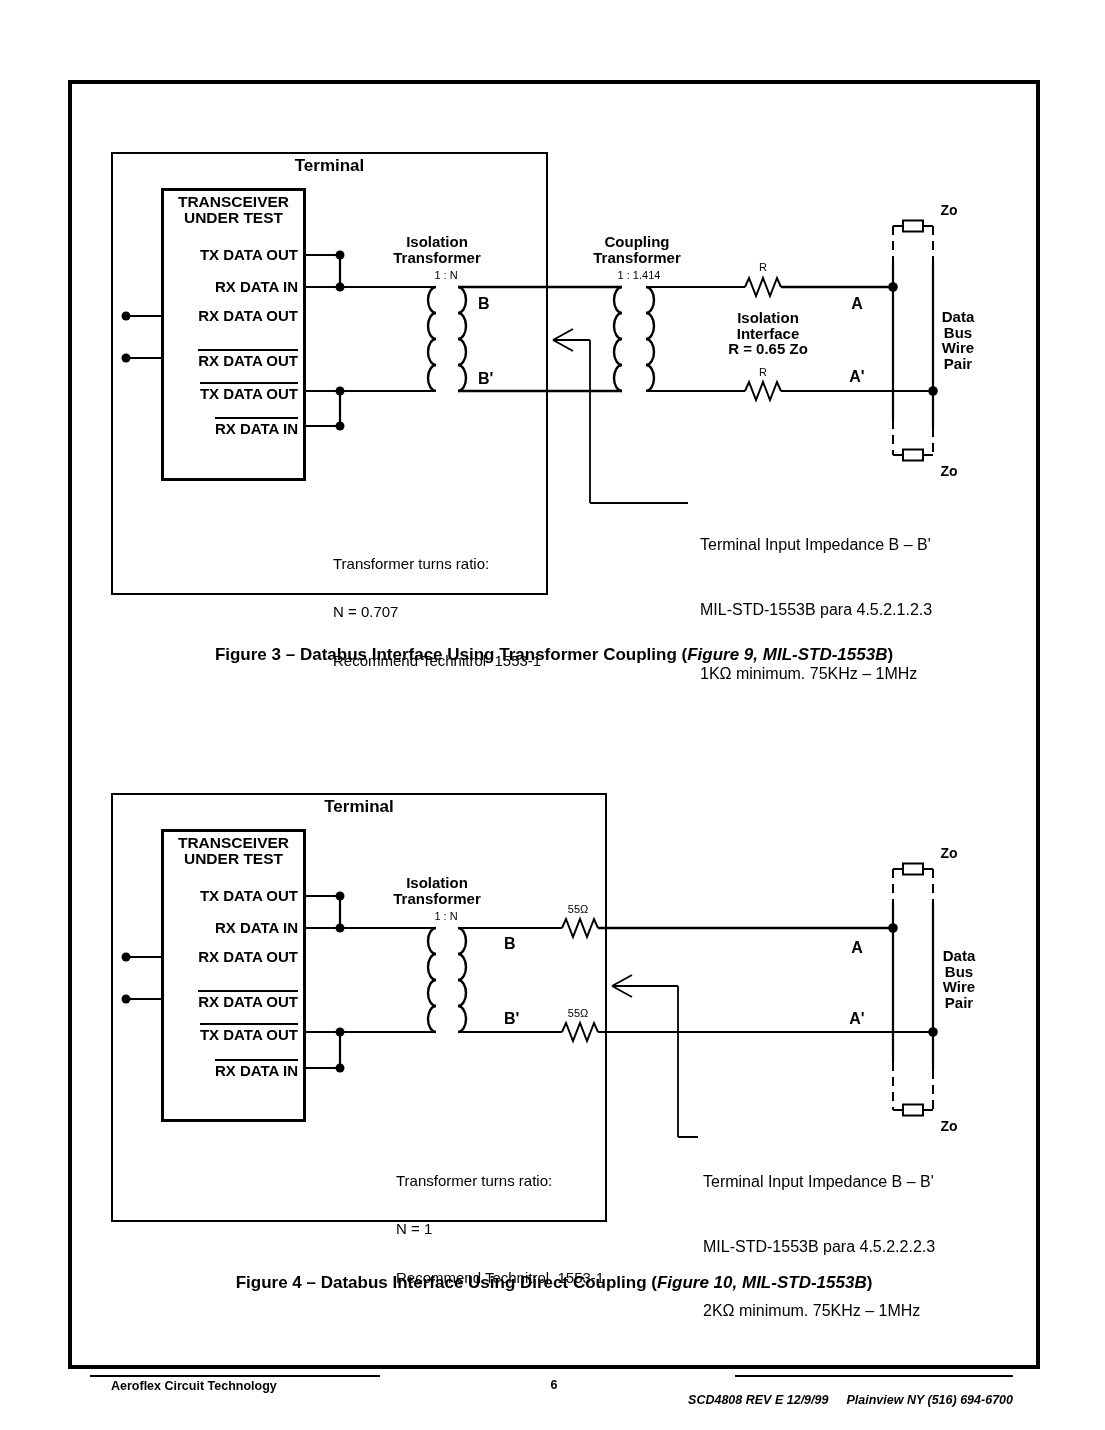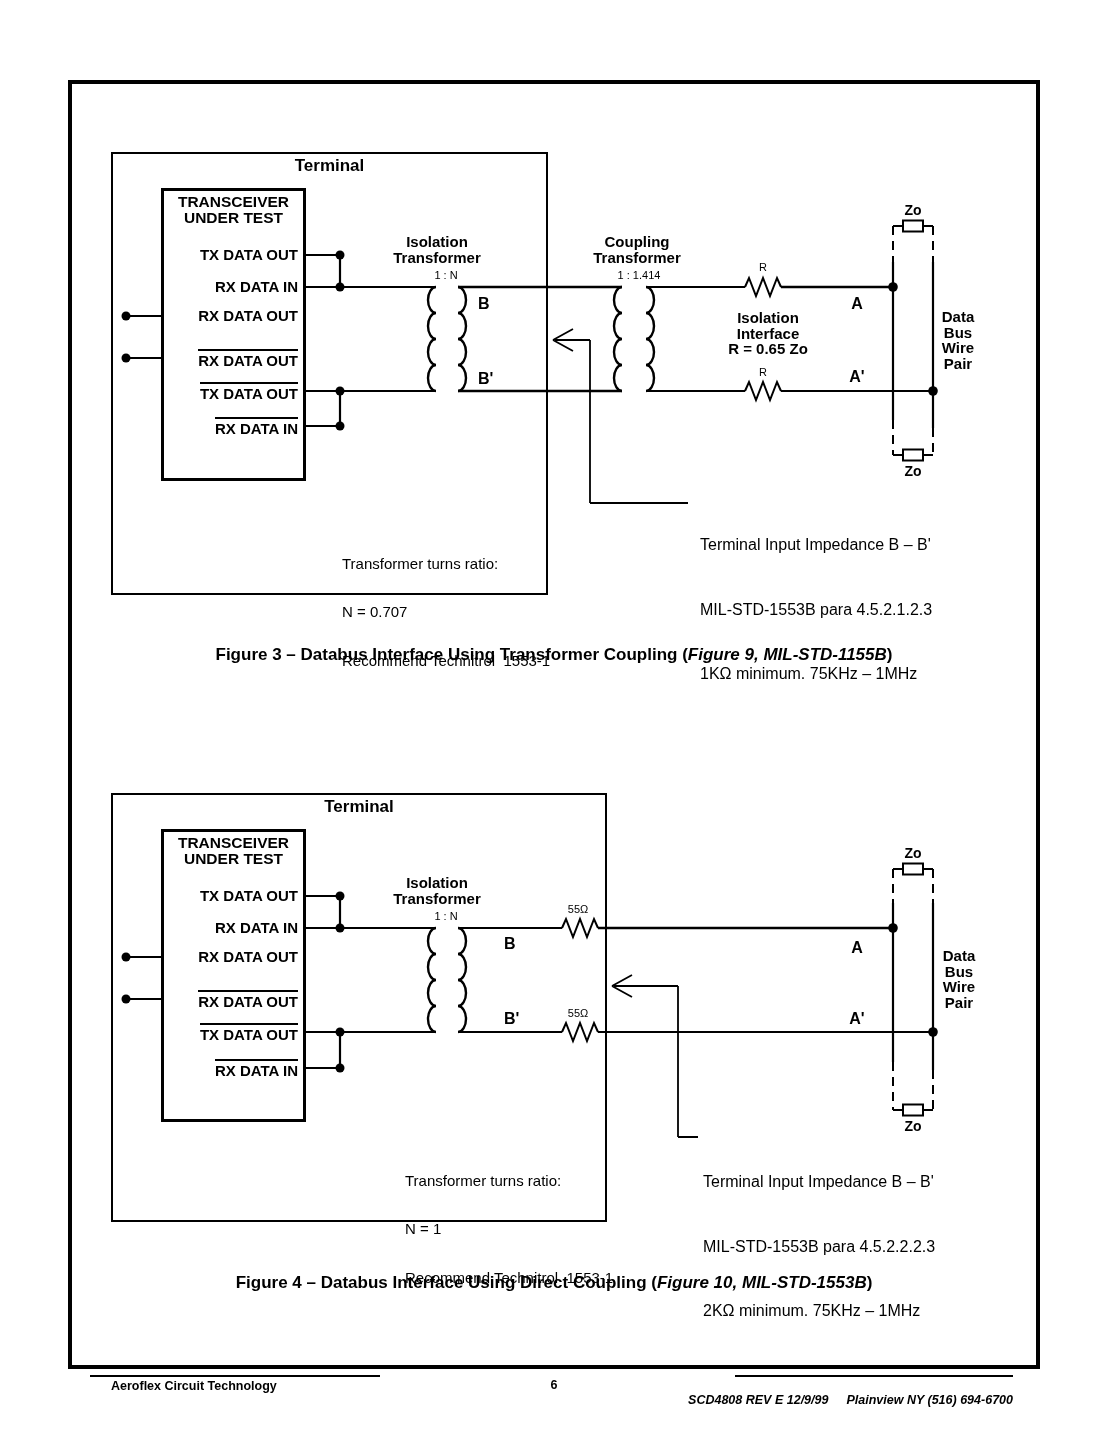--- a/index.html
+++ b/index.html
@@ -11,22 +11,22 @@
   .abs{position:absolute;}
   .ctr{text-align:center;}
   .rt{text-align:right;}
   .box{position:absolute;box-sizing:border-box;border:2px solid #000;background:transparent;}
   .box-thick{position:absolute;box-sizing:border-box;border:3px solid #000;background:transparent;}
   .port{font-size:15px;font-weight:bold;line-height:18px;white-space:pre;}
   .ovl{display:inline-block;border-top:2px solid #000;padding-top:1px;}
   .xfl{font-size:15px;font-weight:bold;line-height:16px;}
   .lbl16{font-size:16px;font-weight:bold;}
   .lbl15{font-size:11px;font-weight:normal;}
-  .lbl14{font-size:14px;font-weight:bold;}
-  .note{font-size:15px;line-height:16.3px;white-space:pre;margin-left:9px;}
+  .lbl14{font-size:14px;font-weight:bold;margin-left:36px;}
+  .note{font-size:15px;line-height:16.3px;white-space:pre;}
   .callout{font-size:16px;line-height:21.5px;white-space:pre;}
   .caption{font-size:17px;font-weight:bold;}
   .caption .it{font-style:italic;}
   .foot{font-size:12.5px;font-weight:bold;white-space:pre;}
   .rule{position:absolute;height:2px;background:#000;}
 </style>
 </head>
 <body>
 
 <div class="page">
@@ -185,21 +185,21 @@
     <div>1KΩ minimum. 75KHz – 1MHz</div>
   </div>
 
   <div class="abs note" style="left:333px;top:523px;">
     <div>Transformer turns ratio:</div>
     <div>N = 0.707</div>
     <div>Recommend Technitrol  1553-1</div>
   </div>
 
   <div class="abs ctr caption" style="left:68px;top:645px;width:972px;">
-    <span>Figure 3 – Databus Interface Using Transformer Coupling (</span><span class="it">Figure 9, MIL-STD-1155B</span><span>)</span>
+    <span>Figure 3 – Databus Interface Using Transformer Coupling (</span><span class="it">Figure 9, MIL-STD-1553B</span><span>)</span>
   </div>
 
   <div class="box abs" style="left:111px;top:793px;width:496px;height:429px;"></div>
   <div class="abs ctr lbl16" style="left:111px;top:797px;width:496px;font-size:17px;">Terminal</div>
 
   <div class="box-thick abs" style="left:161px;top:829px;width:145px;height:293px;"></div>
   <div class="abs ctr" style="left:161px;top:835px;width:145px;font-size:15.5px;font-weight:bold;line-height:16px;">
     <div>TRANSCEIVER</div>
     <div>UNDER TEST</div>
   </div>

